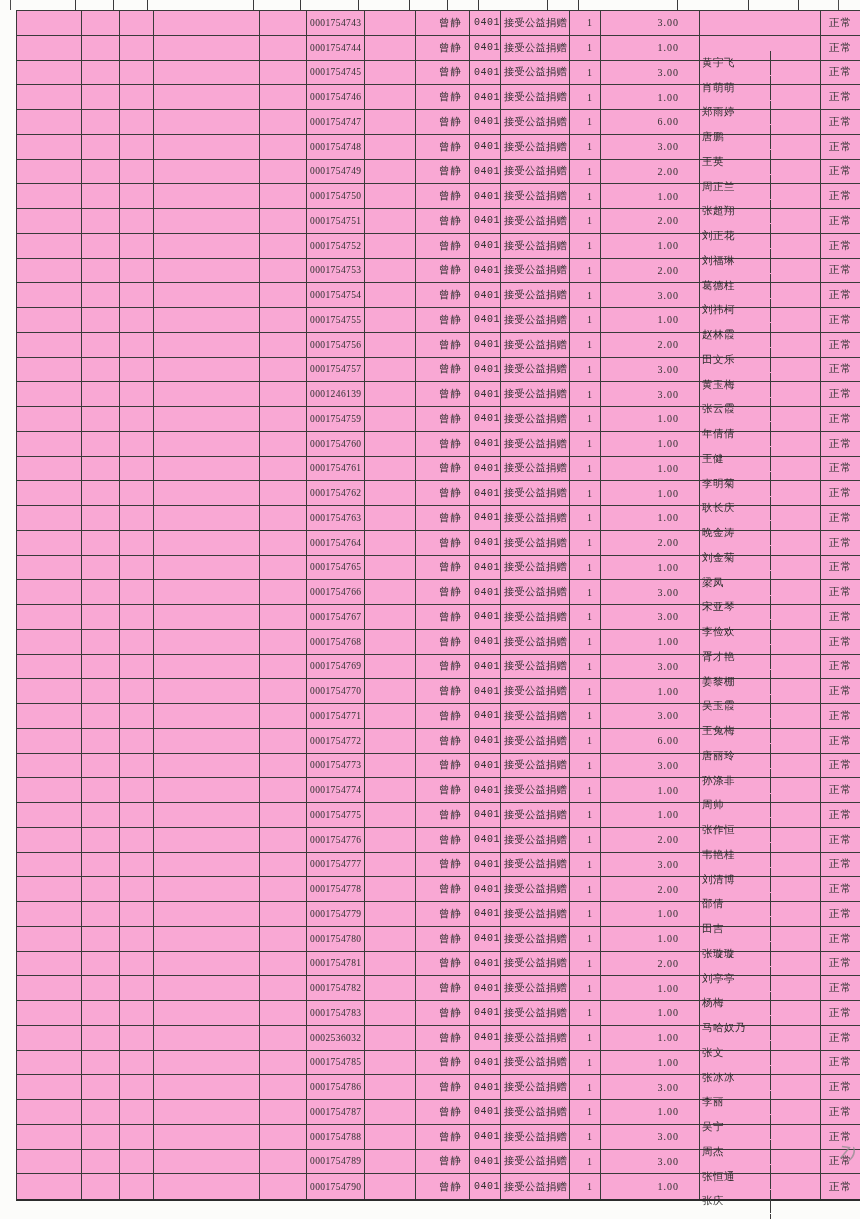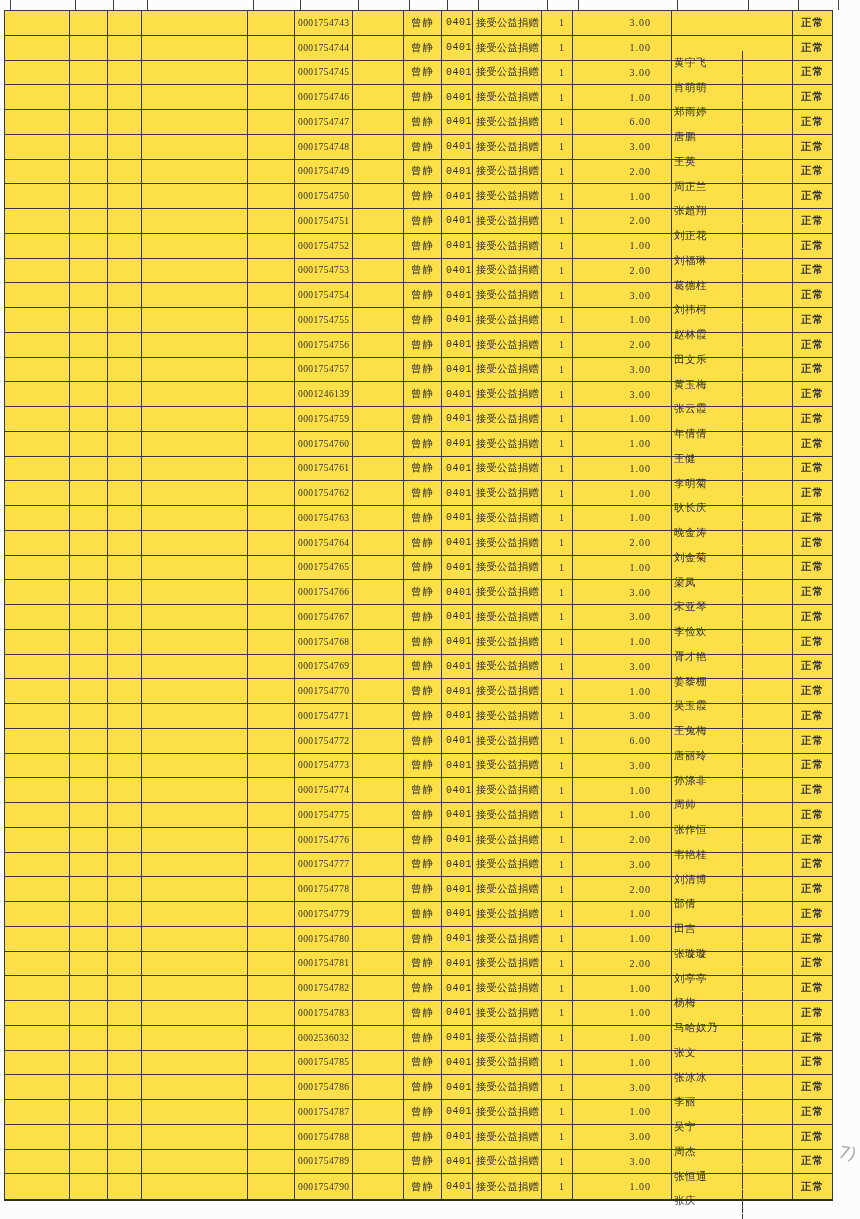--- a/index.html
+++ b/index.html
@@ -13,46 +13,46 @@
   }
   .scan-page{position:absolute;left:0;top:0;width:860px;height:1219px;}
   
   .stub-row{
     position:absolute;left:10px;top:0;height:10px;
     display:flex;
   }
   .stub-row .cell{border-bottom:none !important;background:transparent;}
   .stub-row{border-left:1px solid #4a4a4a;border-right:1px solid #4a4a4a;}
   .table{
-    position:absolute;left:4px;top:10px;
+    position:absolute;left:16px;top:10px;
     border-top:1px solid #3a3a3a;
     border-left:1px solid #3a3a3a;
     border-right:1px solid #3a3a3a;
     border-bottom:2.5px solid #2c2c2c;
-    background:#fde047;
+    background:#f9a8d4;
   }
   .row{display:flex;height:24.75px;box-sizing:border-box;border-bottom:1px solid #3a3a3a;}
   .row:last-child{border-bottom:none;}
   .cell{
     box-sizing:border-box;
     border-right:1px solid #3a3a3a;
     height:100%;
     display:flex;align-items:center;
     font-size:10.5px;
     white-space:nowrap;overflow:hidden;
     color:#2f2f2f;
   }
   .cell:last-child{border-right:none;}
   
   .c0{width:65px;} .c1{width:38px;} .c2{width:34px;} .c3{width:106px;} .c4{width:47px;}
   .c5{width:58px;} .c6{width:51px;} .c7{width:38px;} .c8{width:31px;} .c9{width:69px;}
-  .c10{width:31px;} .c11{width:99px;} .c12{width:71px;} .c13{width:50px;} .c14{width:39px;font-weight:bold;}
+  .c10{width:31px;} .c11{width:99px;} .c12{width:71px;} .c13{width:50px;} .c14{width:39px;}
   
   .id{justify-content:flex-start;padding-left:3px;font-size:9.5px;letter-spacing:.4px;}
-  .operator{justify-content:center;letter-spacing:1px;}
+  .operator{justify-content:center;letter-spacing:1px;margin-left:16px;}
   .code{justify-content:flex-start;padding-left:4px;font-size:10px;letter-spacing:.5px;font-family:Liberation Mono, monospace;}
   .type{justify-content:flex-start;padding-left:3px;font-size:10.3px;letter-spacing:.2px;}
   .qty{justify-content:flex-end;padding-right:8px;font-size:10px;}
   .amount{justify-content:flex-end;padding-right:20px;font-size:10px;letter-spacing:1px;}
   .name{justify-content:flex-start;padding-left:2px;letter-spacing:.5px;margin-top:40px;}
   .status{justify-content:center;letter-spacing:1px;}
   .blank{justify-content:center;}
   .handwritten{
     position:absolute;left:839px;top:1143px;
     font-size:17px;color:#8f8f8f;

